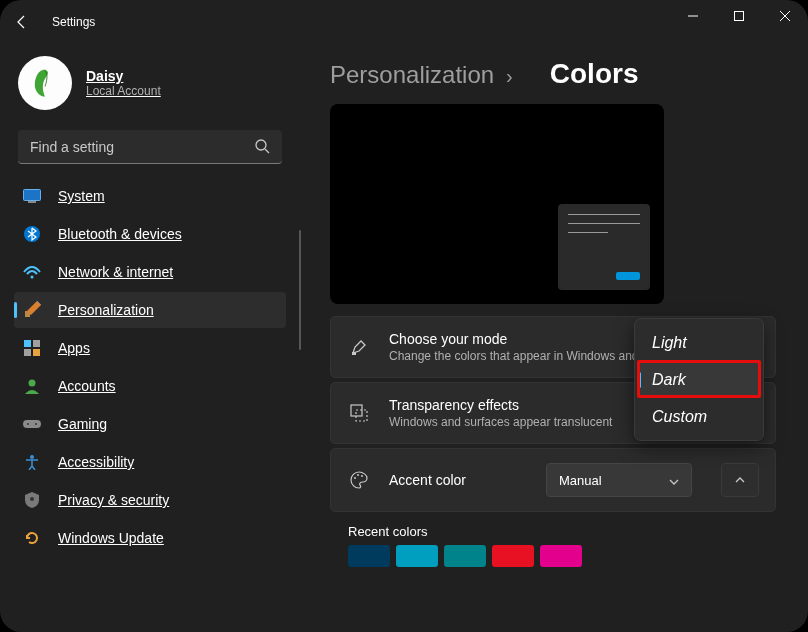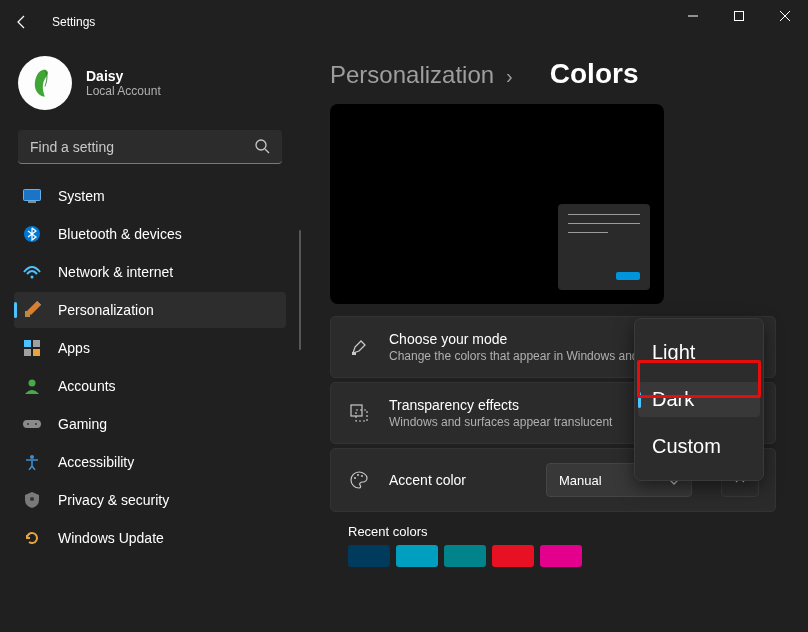--- a/index.html
+++ b/index.html
@@ -7,30 +7,30 @@
     --bg2:#202020;
     --bg3:#2d2d2d;
     --bg4:#323232;
     --text:#ffffff;
     --text-dim:#b0b0b0;
     --accent:#0095da;
     --accent2:#4cc2ff;
     --border:#3a3a3a;
   }
   html,body{margin:0;padding:0;height:632px;width:808px;overflow:hidden;background:#000;font-family:"Segoe UI",Arial,sans-serif;color:var(--text);}
-  .window{position:relative;width:808px;height:632px;background:var(--bg2);}
+  .window{position:relative;width:808px;height:632px;background:var(--bg2);border-radius:21px;}
   
   .titlebar{height:44px;display:flex;align-items:center;}
   .back-btn{width:44px;height:44px;display:flex;align-items:center;justify-content:center;}
   .title{font-size:12px;margin-left:8px;}
   .win-controls{position:absolute;top:0;right:0;display:flex;}
   .win-btn{width:46px;height:32px;display:flex;align-items:center;justify-content:center;}
   .win-btn svg{stroke:#fff;}
   
-  .sidebar{position:absolute;left:0;top:44px;width:300px;bottom:4px;}
+  .sidebar{position:absolute;left:0;top:44px;width:300px;bottom:4px;text-decoration:underline;}
   .profile{display:flex;align-items:center;padding:12px 18px 18px 18px;}
   .avatar{width:54px;height:54px;border-radius:50%;background:#fdfdfd;display:flex;align-items:center;justify-content:center;margin-right:14px;}
   .avatar svg{width:34px;height:34px;}
   .profile-name{font-size:14px;font-weight:600;}
   .profile-sub{font-size:12px;color:var(--text-dim);}
   .search{margin:2px 18px 14px 18px;position:relative;}
   .search input{width:100%;height:34px;background:#2c2c2c;border:none;border-bottom:1px solid #7a7a7a;border-radius:4px;color:#fff;padding:0 36px 0 12px;font-size:14px;box-sizing:border-box;}
   .search input::placeholder{color:#c8c8c8;}
   .search .sicon{position:absolute;right:12px;top:8px;}
   .nav{padding:0 6px;}
@@ -60,21 +60,21 @@
   .toggle{width:40px;height:20px;background:#4cc2ff;border-radius:10px;position:relative;}
   .toggle-knob{position:absolute;right:3px;top:3px;width:14px;height:14px;background:#000;border-radius:50%;}
   .on-label{font-size:14px;}
   .select{width:120px;height:32px;background:#383838;border-radius:4px;display:flex;align-items:center;justify-content:space-between;padding:0 12px;font-size:13px;border:1px solid #454545;}
   .expand-btn{width:36px;height:32px;border-radius:4px;display:flex;align-items:center;justify-content:center;border:1px solid #3a3a3a;background:#2e2e2e;}
   .recent-label{font-size:13px;margin:12px 0 6px 18px;}
   .swatches{display:flex;gap:6px;margin-left:18px;}
   .swatch{width:42px;height:22px;border-radius:3px;}
   
   .dropdown{position:absolute;left:634px;top:318px;width:128px;background:#2c2c2c;border-radius:7px;box-shadow:0 6px 18px rgba(0,0,0,.5);border:1px solid #3a3a3a;padding:4px 0;}
-  .dd-item{height:35px;display:flex;align-items:center;padding:0 14px;font-size:20px;position:relative;margin:12px 3px;border-radius:4px;}
+  .dd-item{height:35px;display:flex;align-items:center;padding:0 14px;font-size:16px;position:relative;margin:2px 3px;border-radius:4px;font-style:italic;}
   .dd-item.sel{background:#383838;}
   .dd-item.sel::before{content:"";position:absolute;left:0;top:10px;width:3px;height:16px;background:#4cc2ff;border-radius:2px;}
   .dd-highlight{position:absolute;left:637px;top:360px;width:118px;height:32px;border:3px solid #e80d0d;border-radius:2px;pointer-events:none;}
 </style>
 </head>
 <body>
 
 <div class="window">
 
   <div class="titlebar">

